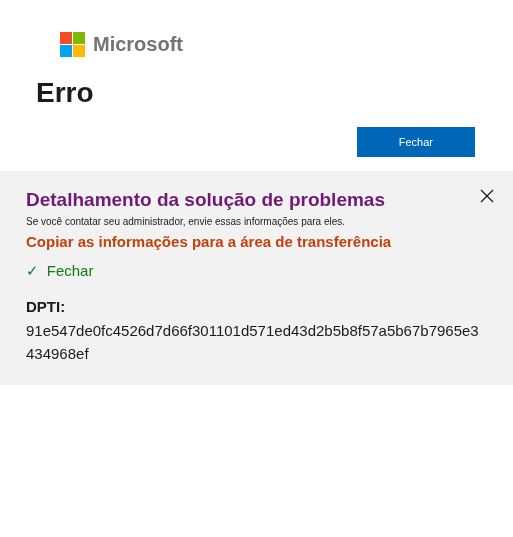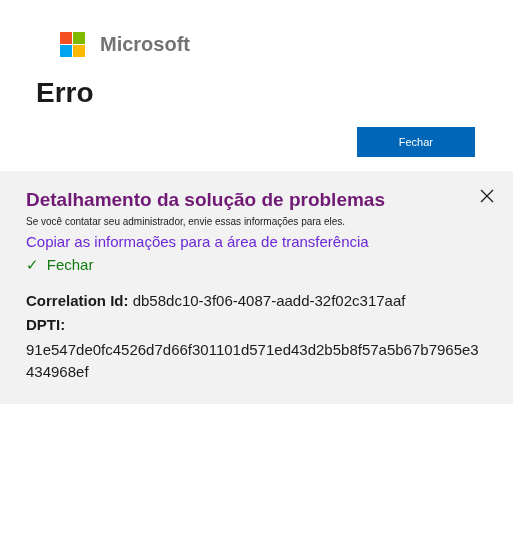--- a/index.html
+++ b/index.html
@@ -13,21 +13,21 @@
       width: 513px;
       height: 537px;
       overflow: hidden;
     }
     .header {
       padding: 32px 36px 0 36px;
     }
     .logo-wrap {
       display: flex;
       align-items: center;
-      gap: 15px;
+      gap: 8px;
       margin-bottom: 20px;
       padding-left: 24px;
     }
     .logo-squares {
       display: grid;
       grid-template-columns: 12px 12px;
       grid-template-rows: 12px 12px;
       gap: 1px;
     }
     .sq-r { background: #f25022; }
@@ -91,26 +91,27 @@
       color: #701a75;
       margin-bottom: 4px;
     }
     .details-desc {
       font-size: 10px;
       color: #1b1b1b;
       line-height: 1.35;
       margin-bottom: 4px;
     }
     .copy-link {
-      color: #6d28d9;
+      color: #c2410c;
       font-size: 15px;
       text-decoration: none;
       cursor: pointer;
       display: inline-block;
-      margin-bottom: 6px;
+      margin-bottom: 12px;
+      font-weight: bold;
     }
     .copied {
       color: #107c10;
       font-size: 15px;
       margin-bottom: 16px;
     }
     .copied::before {
       content: "✓";
       margin-right: 4px;
     }
@@ -155,22 +156,18 @@
   </button>
 
   <h2 class="details-title">Detalhamento da solução de problemas</h2>
   <p class="details-desc">Se você contatar seu administrador, envie essas informações para eles.</p>
   <a class="copy-link">Copiar as informações para a área de transferência</a>
   <div class="copied">
     <span>Fechar</span>
   </div>
 
   <div class="detail-row">
-    <span class="detail-label">Correlation Id:</span>
-    <span>db58dc10-3f06-4087-aadd-32f02c317aaf</span>
-  </div>
-  <div class="detail-row">
     <span class="detail-label">DPTI:</span>
   </div>
   <div class="detail-row">
     <span>91e547de0fc4526d7d66f301101d571ed43d2b5b8f57a5b67b7965e3434968ef</span>
   </div>
 </div>
 
 </body></html>

